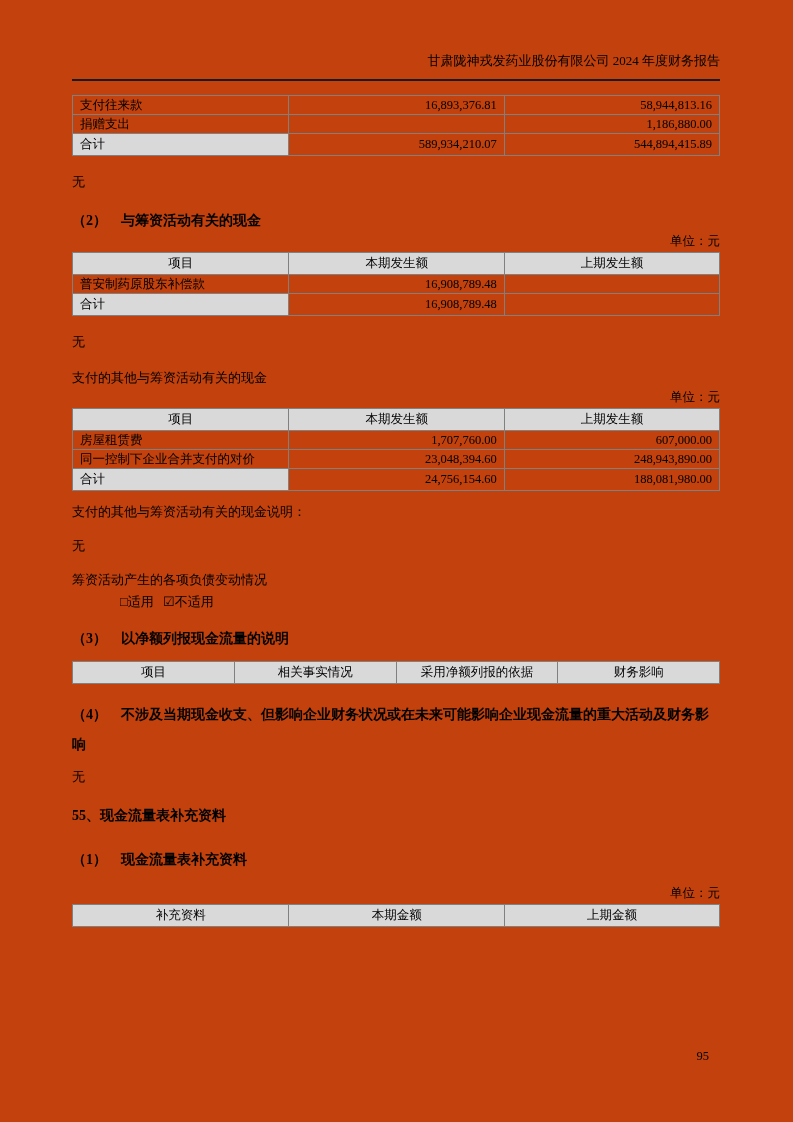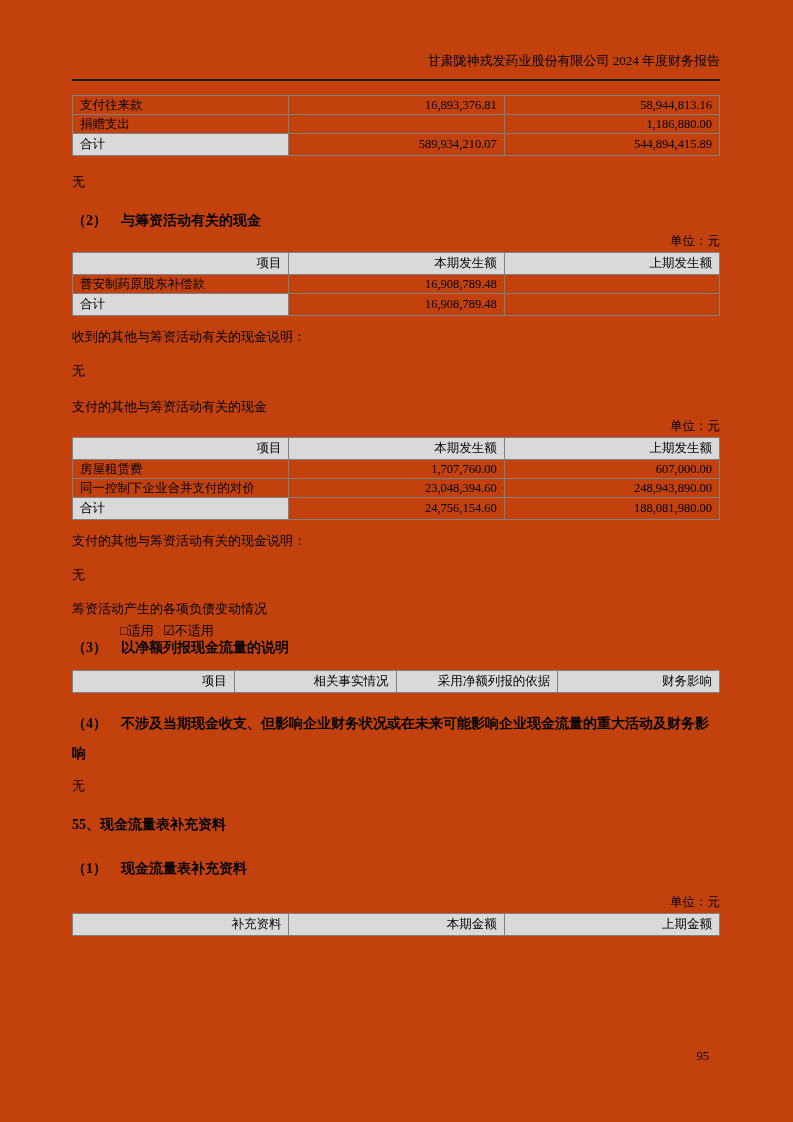--- a/index.html
+++ b/index.html
@@ -11,21 +11,21 @@
   }
   .content { padding:0 73px 0 72px; }
   .doc-header {
     margin-top:52px; text-align:right; font-size:13px;
     padding-bottom:9px; border-bottom:2px solid #1a1a1a;
   }
   .body-text { font-size:13px; line-height:16px; }
   .unit-line { text-align:right; font-size:12.5px; line-height:15px; }
   table { width:100%; border-collapse:collapse; table-layout:fixed; font-size:12.5px; }
   td, th { border:1px solid #808080; padding:1px 7px; vertical-align:middle; line-height:15px; }
-  th { background:#d9d9d9; font-weight:normal; text-align:right; height:22px; }
+  th { background:#d9d9d9; font-weight:normal; text-align:center; height:22px; }
   td { height:19px; }
   td.item { text-align:left; }
   td.num { text-align:right; }
   td.total { background:#d9d9d9; }
   tr.total-row td { height:22px; }
   .h-sub { font-size:14px; font-weight:bold; line-height:18px; }
   .h-sub-wrap { font-size:14px; font-weight:bold; line-height:30px; max-width:642px; }
   .check-line { font-size:13px; line-height:16px;padding-left:48px; }
   .check-line span { margin-right:6px; }
   .page-number {
@@ -35,21 +35,21 @@
   .mt-t1   { margin-top:14px; }
   .mt-note { margin-top:13px; }
   .mt-none { margin-top:18px; }
   .mt-h2   { margin-top:22px; }
   .mt-intro{ margin-top:26px; }
   .mt-unit { margin-top:4px; }
   .mt-tbl  { margin-top:3px; }
   .mt-paid { margin-top:20px; }
   .mt-liab { margin-top:18px; }
   .mt-chk  { margin-top:6px; }
-  .mt-h3   { }
+  .mt-h3   { margin-top:20px; }
   .mt-t4   { margin-top:13px; }
   .mt-h4   { margin-top:16px; }
   .mt-none4{ margin-top:9px; }
   .mt-h55  { margin-top:22px; }
   .mt-h551 { margin-top:26px; }
   .mt-unit5{ margin-top:17px; }
 </style>
 </head>
 <body>
 
@@ -107,21 +107,20 @@
         <td class="num"></td>
       </tr>
       <tr class="total-row">
         <td class="item total">合计</td>
         <td class="num">16,908,789.48</td>
         <td class="num"></td>
       </tr>
     </tbody>
       </table>
 
-    <div class="body-text mt-note">收到的其他与筹资活动有关的现金说明：</div>
     <div class="body-text mt-none">无</div>
 
     <div class="body-text mt-paid">支付的其他与筹资活动有关的现金</div>
     <div class="unit-line mt-unit">单位：元</div>
 
     <table class="mt-tbl">
       <colgroup>
           <col style="width:33.45%">
           <col style="width:33.3%">
           <col style="width:33.25%">

